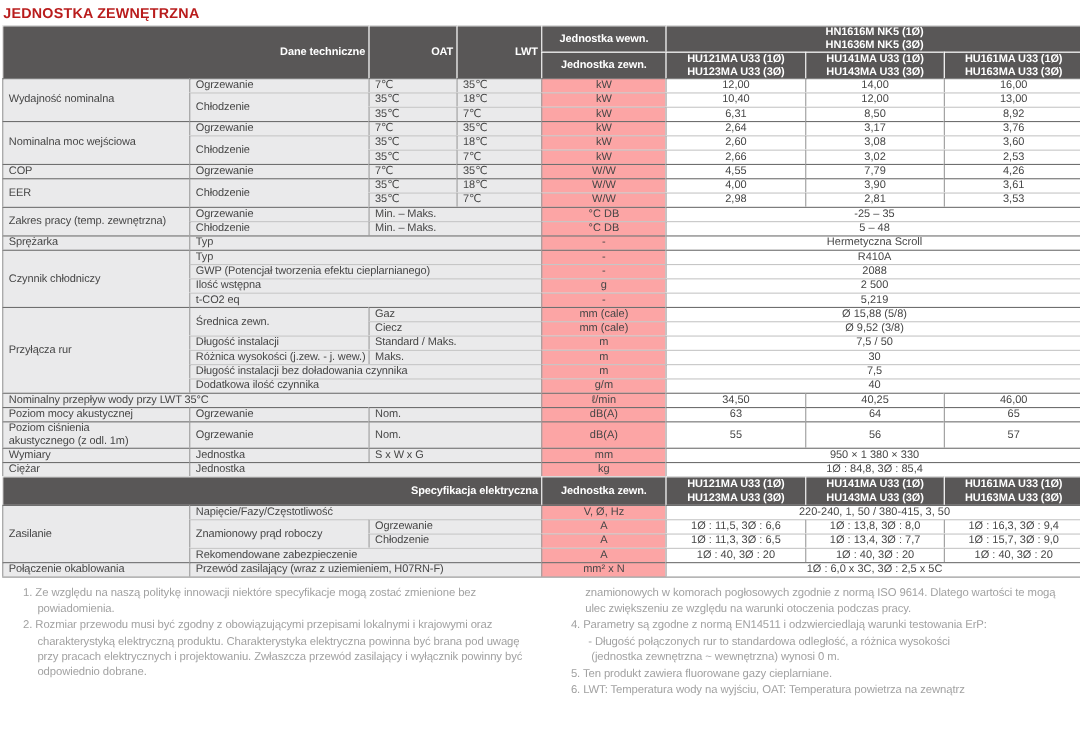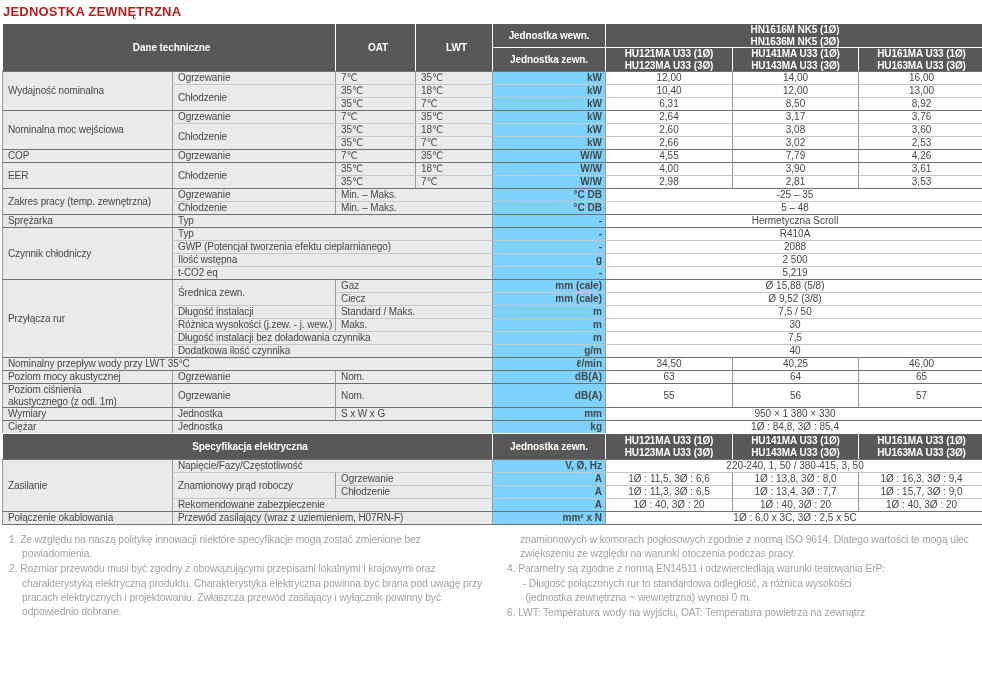--- a/index.html
+++ b/index.html
@@ -18,40 +18,40 @@
     border-collapse:separate;border-spacing:0;table-layout:fixed;
     width:978px;margin-left:2px;
     border-right:1px solid #9a9a9a;border-bottom:1px solid #6f6f6f;
   }
   td{
     border-top:1px solid #c6c6c6;border-left:1px solid #9a9a9a;
     font-size:10px;line-height:11.5px;padding:0 3px;
     overflow:hidden;white-space:pre;vertical-align:middle;
   }
   td.L{background:#eaeaeb;text-align:left;padding-left:5px;letter-spacing:-.1px;}
-  td.LC{background:#7dd3fc;text-align:right;font-weight:bold;}
+  td.LC{background:#fca5a5;text-align:center;}
   td.V{background:#fff;text-align:center;}
   td.D,td.DL{
     background:#595757;color:#fff;font-weight:bold;
     border-top:1px solid #fdfdfd;border-left:1px solid #fdfdfd;
     text-align:center;line-height:11.5px;letter-spacing:-.1px;
   }
-  td.DL{text-align:center;padding-left:8px;}
+  td.DL{text-align:right;padding-left:8px;}
   tr.sec td{border-top:1px solid #6f6f6f;}
   tr.sec td.D, tr.sec td.DL{border-top:1px solid #fdfdfd;}
   .footnotes{
     display:flex;margin:8px 4px 0 5px;
     color:#a2a2a2;font-size:10.3px;line-height:1.38;letter-spacing:-.1px;
   }
   .fn-col{width:486px;}
   .fn-col.right{margin-left:12px;width:472px;}
   .fn{
     white-space:pre-line;
     padding-left:13px;text-indent:-13px;
-    margin:0 0 1px 4px;
+    margin:0 0 1px 16px;
   }
   .fn.cont{text-indent:0;}
 </style>
 </head>
 <body>
 
 <div class="page">
   <div class="page-title">JEDNOSTKA ZEWNĘTRZNA</div>
   <table class="spec">
       <colgroup>
@@ -326,16 +326,17 @@
   <div class="footnotes">
     <div class="fn-col">
         <p class="fn">1. Ze względu na naszą politykę innowacji niektóre specyfikacje mogą zostać zmienione bez powiadomienia.</p>
         <p class="fn">2. Rozmiar przewodu musi być zgodny z obowiązującymi przepisami lokalnymi i krajowymi oraz charakterystyką elektryczną produktu. Charakterystyka elektryczna powinna być brana pod uwagę przy pracach elektrycznych i projektowaniu. Zwłaszcza przewód zasilający i wyłącznik powinny być odpowiednio dobrane.</p>
       </div>
     <div class="fn-col right">
         <p class="fn cont">znamionowych w komorach pogłosowych zgodnie z normą ISO 9614. Dlatego wartości te mogą ulec zwiększeniu ze względu na warunki otoczenia podczas pracy.</p>
         <p class="fn">4. Parametry są zgodne z normą EN14511 i odzwierciedlają warunki testowania ErP:
 &nbsp;- Długość połączonych rur to standardowa odległość, a różnica wysokości
 &nbsp;&nbsp;(jednostka zewnętrzna ~ wewnętrzna) wynosi 0 m.</p>
+        <p class="fn">5. Ten produkt zawiera fluorowane gazy cieplarniane.</p>
         <p class="fn">6. LWT: Temperatura wody na wyjściu, OAT: Temperatura powietrza na zewnątrz</p>
       </div>
   </div>
 </div>
 
 </body></html>

